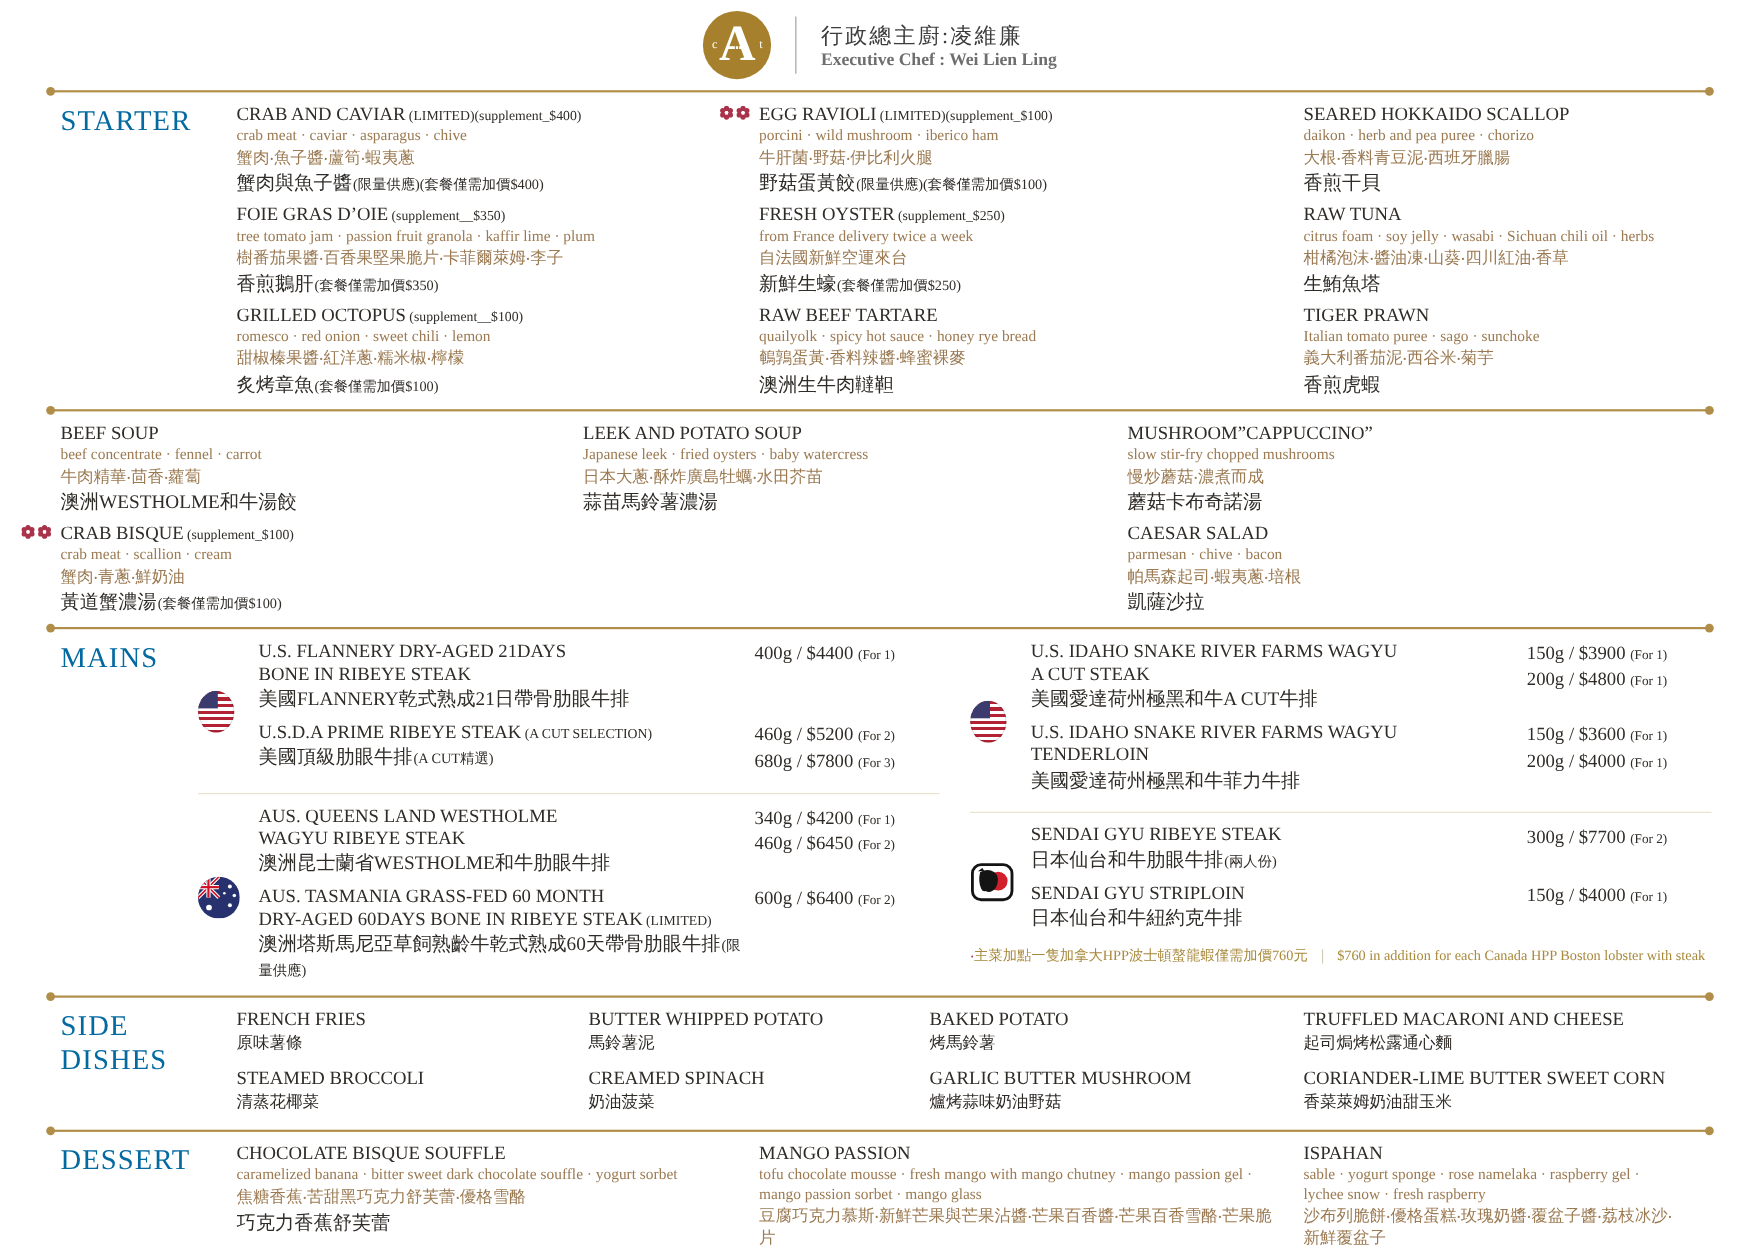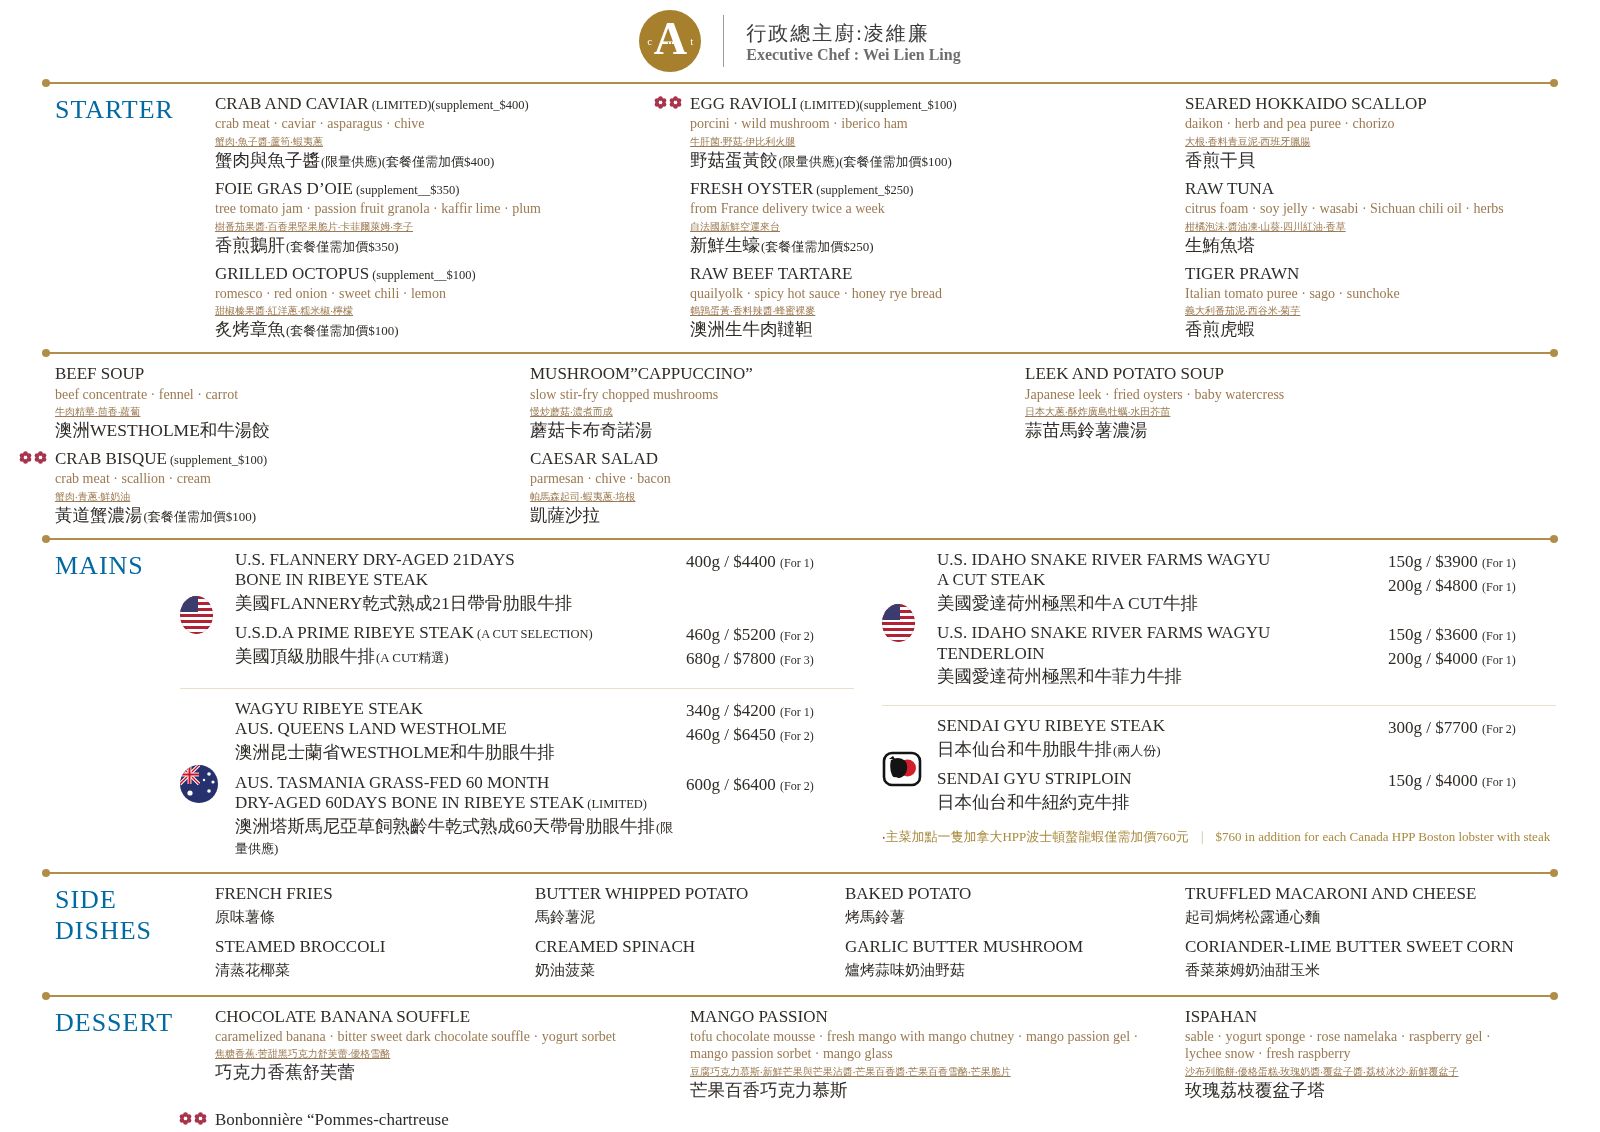--- a/index.html
+++ b/index.html
@@ -25,21 +25,21 @@
   
   .section { display:flex; padding:10px 44px 4px 55px; }
   .sec-label { flex:0 0 160px; font-size:26px; color:#0369a1; line-height:1.2; letter-spacing:1px; }
   .sec-label span { display:block; width:125px; }
   .cols3 { flex:1; display:grid; grid-template-columns:475px 495px 1fr; align-content:start; }
   .col { padding-right:28px; }
   .item { margin-bottom:7px; position:relative; }
   .t  { font-size:17px; line-height:1.2; color:#2f2b27; }
   .tn { font-size:12.5px; margin-left:3px; }
   .ie { font-size:14px; line-height:1.25; color:#9B7A52; margin-top:1px; }
-  .iz { font-size:10px; line-height:1.3; color:#9B7A52; margin-top:2px;text-decoration:underline; }
+  .iz { font-size:15px; line-height:1.3; color:#9B7A52; margin-top:2px; }
   .zh { font-size:17.5px; line-height:1.25; margin-top:2px; color:#2f2b27; }
   .zn { font-size:13px; margin-left:1px; }
   .stars { position:absolute; left:-36px; top:2px; display:flex; gap:2px; }
   .stars svg, .stars-inline svg { width:13px; height:13px; }
   
   .mains .sec-label { flex:0 0 105px; }
   .mains-body { flex:1; display:grid; grid-template-columns:1fr 1fr; column-gap:28px; align-content:start; }
   .mgroup { display:flex; }
   .mgroup + .mgroup { border-top:1px solid #EADFC8; margin-top:8px; padding-top:10px; }
   .micon { flex:0 0 55px; display:flex; align-items:center; }
@@ -223,38 +223,38 @@
               </svg>
             </span>
           <div class="t"><span>CRAB BISQUE</span><span class="tn">(supplement_$100)</span></div>
           <div class="ie">crab meat · scallion · cream</div>
           <div class="iz">蟹肉‧青蔥‧鮮奶油</div>
           <div class="zh"><span>黃道蟹濃湯</span><span class="zn">(套餐僅需加價$100)</span></div>
         </div>
       </div>
       <div class="col">
         <div class="item">
+          <div class="t"><span>LEEK AND POTATO SOUP</span></div>
+          <div class="ie">Japanese leek · fried oysters · baby watercress</div>
+          <div class="iz">日本大蔥‧酥炸廣島牡蠣‧水田芥苗</div>
+          <div class="zh"><span>蒜苗馬鈴薯濃湯</span></div>
+        </div>
+      </div>
+      <div class="col">
+        <div class="item">
           <div class="t"><span>MUSHROOM”CAPPUCCINO”</span></div>
           <div class="ie">slow stir-fry chopped mushrooms</div>
           <div class="iz">慢炒蘑菇‧濃煮而成</div>
           <div class="zh"><span>蘑菇卡布奇諾湯</span></div>
         </div>
         <div class="item">
           <div class="t"><span>CAESAR SALAD</span></div>
           <div class="ie">parmesan · chive · bacon</div>
           <div class="iz">帕馬森起司‧蝦夷蔥‧培根</div>
           <div class="zh"><span>凱薩沙拉</span></div>
-        </div>
-      </div>
-      <div class="col">
-        <div class="item">
-          <div class="t"><span>LEEK AND POTATO SOUP</span></div>
-          <div class="ie">Japanese leek · fried oysters · baby watercress</div>
-          <div class="iz">日本大蔥‧酥炸廣島牡蠣‧水田芥苗</div>
-          <div class="zh"><span>蒜苗馬鈴薯濃湯</span></div>
         </div>
       </div>
     </div>
   </div>
 
   <div class="divider"></div>
 
   <div class="section mains">
     <div class="sec-label">
         <span>MAINS</span>
@@ -290,22 +290,22 @@
         </div>
         <div class="mgroup">
           <div class="micon">
               <div class="flag-au"><svg width="38" height="38">
                   <use href="#i-au"></use>
                 </svg></div>
             </div>
           <div class="mitems">
             <div class="mitem">
               <div class="mtext">
+                <div class="t"><span>AUS. QUEENS LAND WESTHOLME</span></div>
                 <div class="t"><span>WAGYU RIBEYE STEAK</span></div>
-                <div class="t"><span>AUS. QUEENS LAND WESTHOLME</span></div>
                 <div class="zh"><span>澳洲昆士蘭省WESTHOLME和牛肋眼牛排</span></div>
               </div>
               <div class="mprices">
                 <div class="pr"><span class="pa">340g / $4200</span> <span class="ps">(For 1)</span></div>
                 <div class="pr"><span class="pa">460g / $6450</span> <span class="ps">(For 2)</span></div>
               </div>
             </div>
             <div class="mitem">
               <div class="mtext">
                 <div class="t"><span>AUS. TASMANIA GRASS-FED 60 MONTH</span></div>
@@ -427,21 +427,21 @@
 
   <div class="divider"></div>
 
   <div class="section">
     <div class="sec-label">
         <span>DESSERT</span>
       </div>
     <div class="cols3">
       <div class="col">
         <div class="item">
-          <div class="t"><span>CHOCOLATE BANANA SOUFFLE</span></div>
+          <div class="t"><span>CHOCOLATE BISQUE SOUFFLE</span></div>
           <div class="ie">caramelized banana · bitter sweet dark chocolate souffle · yogurt sorbet</div>
           <div class="iz">焦糖香蕉‧苦甜黑巧克力舒芙蕾‧優格雪酪</div>
           <div class="zh"><span>巧克力香蕉舒芙蕾</span></div>
         </div>
         <div class="item" style="margin-top:26px">
           <span class="stars">
               <svg>
                 <use href="#i-flower"></use>
               </svg>
               <svg>

